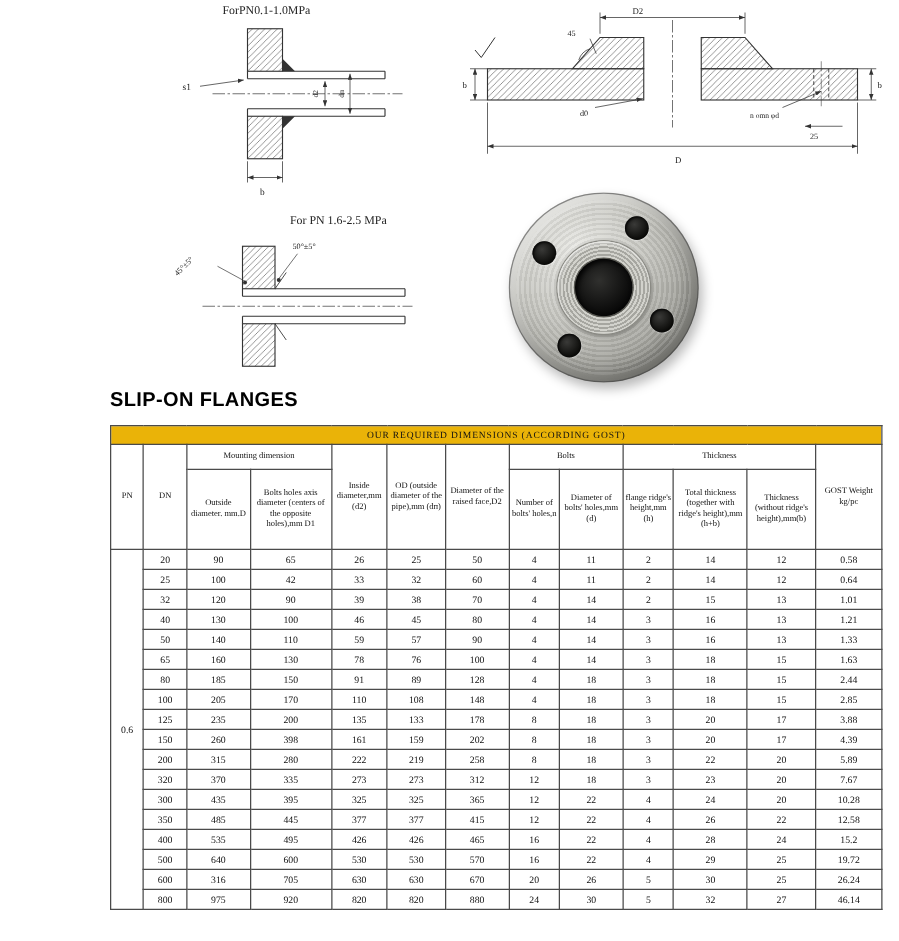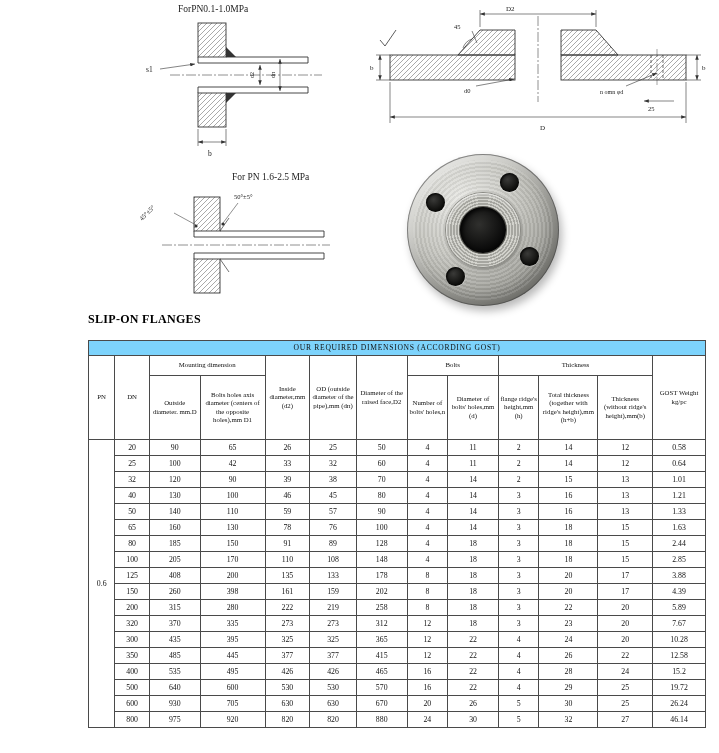--- a/index.html
+++ b/index.html
@@ -13,22 +13,22 @@
   }
   .caption { position:absolute; font-size:9.5px; color:#222; white-space:nowrap; }
   .caption-1 { left:178px; top:4px; }
   .caption-3 { left:185px; top:172px;margin-left:47px; }
 
   svg.draw { position:absolute; }
   svg text { font-family:"Liberation Serif", serif; fill:#222; }
 
   .section-title {
     position:absolute; left:88px; top:312px;
-    font-family:Liberation Serif, serif;
-    font-weight:bold; font-size:12px; letter-spacing:0.3px; color:#000;
+    font-family:Liberation Sans, sans-serif;
+    font-weight:bold; font-size:16px; letter-spacing:0.3px; color:#000;
   }
 
   
   .photo { position:absolute; left:405px; top:152px; width:160px; height:158px; }
   .disc {
     position:absolute; left:2px; top:2px; width:152px; height:152px; border-radius:50%;
     background: radial-gradient(circle at 35% 30%, #e8e8e4, #c4c4be 40%, #9c9c96 70%, #73736d 96%);
     box-shadow: 3px 5px 9px rgba(0,0,0,0.28),
                 inset 0 0 0 1px rgba(60,60,60,0.55),
                 inset -6px -8px 14px rgba(0,0,0,0.25),
@@ -60,21 +60,21 @@
     position:absolute; left:88px; top:340px; width:618px;
     border-collapse:collapse; table-layout:fixed;
     font-size:8px; color:#111;
   }
   .flange-table th, .flange-table td {
     border:1px solid #4a4a4a; text-align:center; vertical-align:middle;
     padding:0 1px; overflow:hidden;
   }
   .flange-table thead th { font-weight:normal; font-size:6.8px; line-height:1.25; }
   .flange-table tr.title-row th {
-    background:#7dd3fc; font-size:7.6px; letter-spacing:0.7px; height:15px; color:#111;margin-left:36px;
+    background:#eab308; font-size:7.6px; letter-spacing:0.7px; height:15px; color:#111;margin-left:36px;
   }
   .flange-table tr.group-row th { height:20px; }
   .flange-table tr.sub-row th { height:64px; }
   .flange-table tbody td { height:16px; line-height:1; font-size:7.8px; }
 </style>
 </head>
 <body>
 
 <div class="caption caption-1">ForPN0.1-1.0MPa</div>
 <div class="caption caption-3">For PN 1.6-2.5 MPa</div>
@@ -368,21 +368,21 @@
         <td>148</td>
         <td>4</td>
         <td>18</td>
         <td>3</td>
         <td>18</td>
         <td>15</td>
         <td>2.85</td>
       </tr>
       <tr>
         <td>125</td>
-        <td>408</td>
+        <td>235</td>
         <td>200</td>
         <td>135</td>
         <td>133</td>
         <td>178</td>
         <td>8</td>
         <td>18</td>
         <td>3</td>
         <td>20</td>
         <td>17</td>
         <td>3.88</td>
@@ -480,21 +480,21 @@
         <td>570</td>
         <td>16</td>
         <td>22</td>
         <td>4</td>
         <td>29</td>
         <td>25</td>
         <td>19.72</td>
       </tr>
       <tr>
         <td>600</td>
-        <td>930</td>
+        <td>316</td>
         <td>705</td>
         <td>630</td>
         <td>630</td>
         <td>670</td>
         <td>20</td>
         <td>26</td>
         <td>5</td>
         <td>30</td>
         <td>25</td>
         <td>26.24</td>

